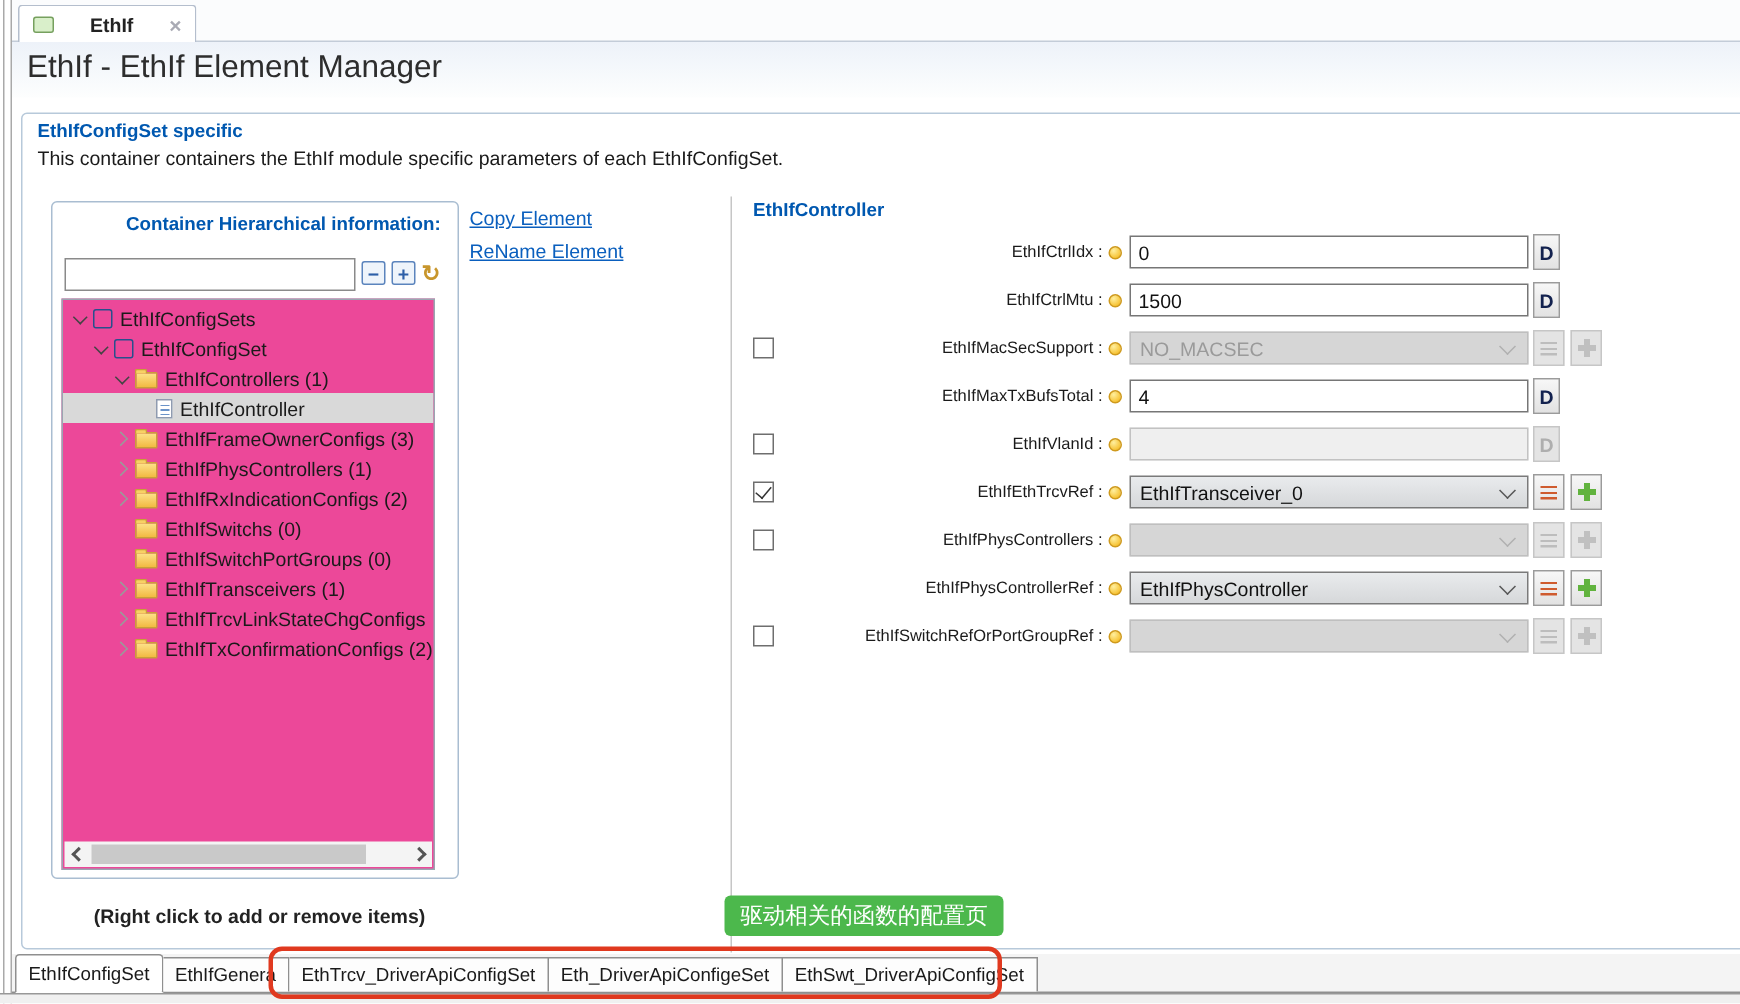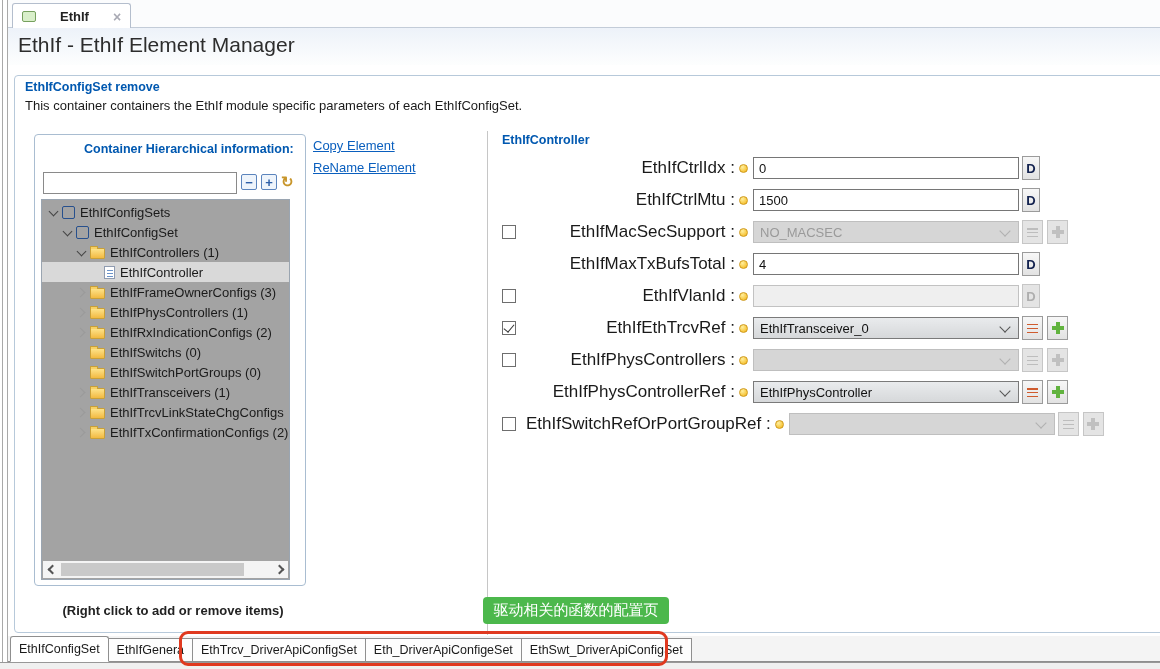--- a/index.html
+++ b/index.html
@@ -42,21 +42,21 @@
   .sq-icon { position:absolute; top:39px; width:16px; height:16px; border:1px solid #5b84bd;
              border-radius:2px; background:#eef4fb; color:#2d5fa8; font-size:13px; font-weight:bold;
              display:flex; align-items:center; justify-content:center; line-height:1; cursor:pointer; }
   #collapse-all { left:206px; }
   #expand-all   { left:226px; }
   #refresh      { position:absolute; left:246px; top:38px; font-size:15px; font-weight:bold;
                   color:#c8962c; cursor:pointer; }
 
   
   #tree-box { position:absolute; left:6px; top:64px; width:249px; height:381px;
-              border:1px solid #9aa5b1; background:#a3a3a3; overflow:hidden; }
+              border:1px solid #9aa5b1; background:#ec4899; overflow:hidden; }
   #tree { position:absolute; left:0; top:2px; right:0; }
   .tree-row { height:20px; display:flex; align-items:center; white-space:nowrap; font-size:13px; cursor:default; }
   .tree-row.selected { background:#d9d9d9; }
   .tree-row.lvl0 { padding-left:4px; } .tree-row.lvl1 { padding-left:18px; }
   .tree-row.lvl2 { padding-left:32px; } .tree-row.lvl3 { padding-left:46px; }
   .expander { width:15px; height:15px; flex:0 0 15px; display:flex; align-items:center; justify-content:center; }
   .expander.open::before { content:''; width:6px; height:6px;
       border-right:1.7px solid #444; border-bottom:1.7px solid #444; transform:rotate(45deg); margin-top:-2px; }
   .expander.closed::before { content:''; width:6px; height:6px;
       border-right:1.7px solid #9a9a9a; border-bottom:1.7px solid #9a9a9a; transform:rotate(-45deg); margin-left:-2px; }
@@ -95,21 +95,21 @@
 
   
   #form-title { left:502px; top:133px; font-size:12.5px; font-weight:bold; color:#0058b0; }
   #form { left:502px; top:152px; width:575px; }
   .form-row { height:32px; display:flex; align-items:center; }
   .cb-slot { flex:0 0 24px; display:flex; align-items:center; }
   .checkbox { width:14px; height:14px; border:1px solid #6e6e6e; background:#fff; position:relative; cursor:pointer; }
   .checkbox.hidden { visibility:hidden; }
   .checkbox.checked::before { content:''; position:absolute; left:3px; top:0px; width:5px; height:9px;
       border-right:1.8px solid #333; border-bottom:1.8px solid #333; transform:rotate(40deg); }
-  .form-label { flex:1; text-align:right; font-size:17px; white-space:nowrap; padding-right:4px; }
+  .form-label { flex:1; text-align:right; font-size:11px; white-space:nowrap; padding-right:4px; }
   .bulb { flex:0 0 9px; width:9px; height:9px; border-radius:50%; margin-right:5px;
           background:radial-gradient(circle at 35% 30%, #ffef9e, #f7c53a 70%, #e8a71c);
           border:1px solid #cf9a1d; }
   .ctl-slot { flex:0 0 266px; position:relative; }
   .text-input { width:266px; height:22px; border:1px solid #767676; font-size:13px; padding:0 5px;
                 font-family:"Liberation Sans", sans-serif; color:#111; }
   .text-input:disabled { background:#efefef; border-color:#c2c2c2; }
   .select { width:266px; height:22px; border:1px solid #7a7a7a;
             background:linear-gradient(#e9ebed,#d6d8da); display:flex; align-items:center;
             font-size:13px; padding:0 6px; cursor:pointer; }
@@ -165,21 +165,21 @@
       <span class="tab-label">EthIf</span>
       <span class="tab-close">×</span>
     </div>
   </div>
 
   <div id="title-band" class="abs">
     <div id="page-title">EthIf - EthIf Element Manager</div>
   </div>
 
   <div id="group" class="abs">
-    <div id="group-title">EthIfConfigSet remove</div>
+    <div id="group-title">EthIfConfigSet specific</div>
     <div id="group-desc">This container containers the EthIf module specific parameters of each EthIfConfigSet.</div>
   </div>
 
   <div id="panel" class="abs">
     <div id="panel-title">Container Hierarchical information:</div>
     <input id="tree-search" type="text" value="" style="">
     <span id="collapse-all" class="sq-icon">−</span>
     <span id="expand-all" class="sq-icon">+</span>
     <span id="refresh">↻</span>
 

